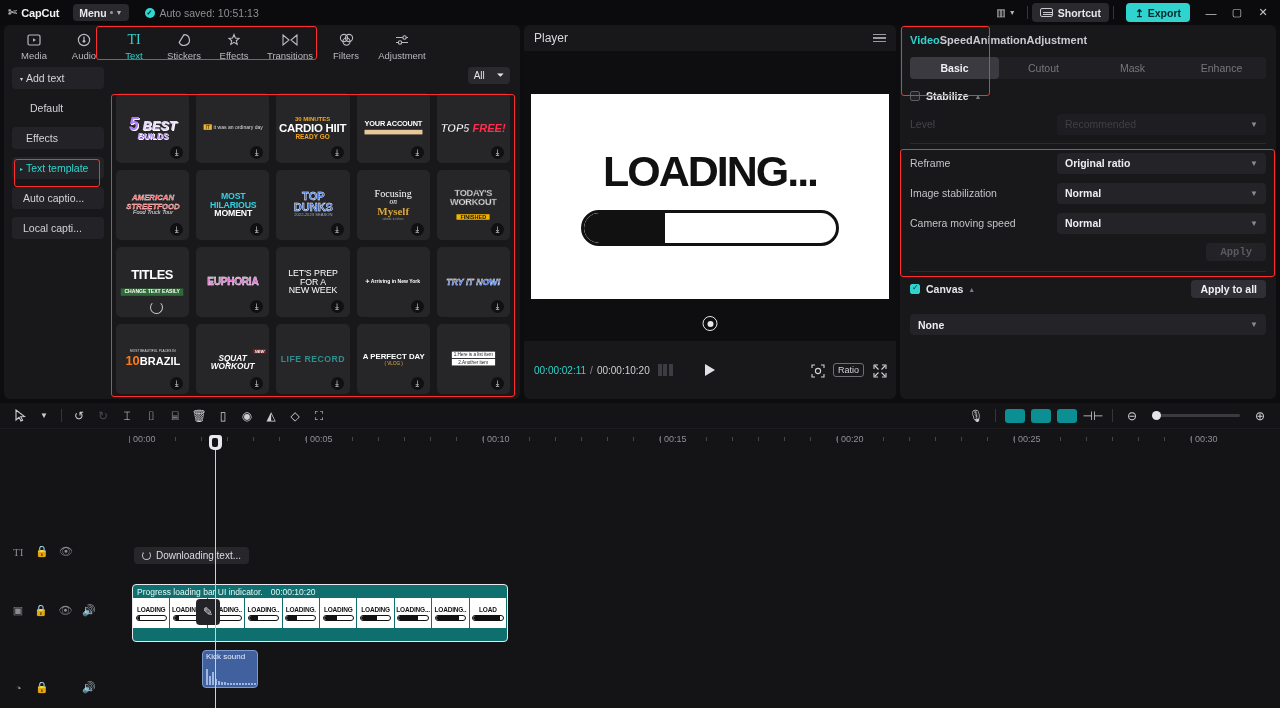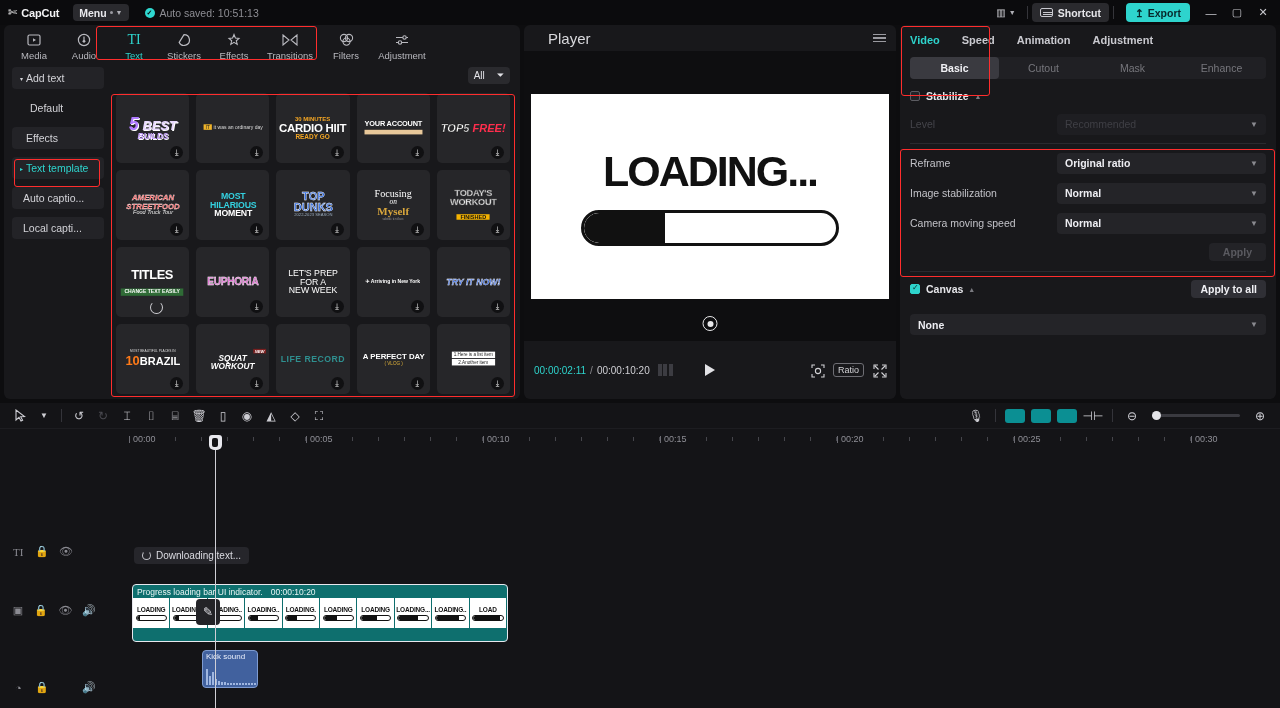--- a/index.html
+++ b/index.html
@@ -153,21 +153,21 @@
   .t-apd .s2 { font-size: 5px; color:#e0b23a; }
   .t-list { font-size: 5px; color:#222; text-align:left; }
   .t-list div { background:#fff; padding: 1px 2px; margin-bottom:1px; }
 
   
   .panel-player {
     position: absolute; left: 524px; top: 0; width: 372px; height: 374px;
     background: #18181b; border-radius: 6px; overflow: hidden;
   }
   .player-head { height: 26px; display:flex; align-items:center; justify-content: space-between; padding: 0 10px; }
-  .player-head .t { font-size: 15px; color: #d8d8dc; margin-left: 14px; }
+  .player-head .t { font-size: 12px; color: #d8d8dc; }
   .hamb { display:flex; flex-direction: column; gap: 2px; }
   .hamb i { display:block; width: 13px; height: 1.4px; background: #9a9aa0; }
   .stage { height: 290px; background: #0e0e10; display:flex; align-items:center; justify-content:center; position: relative; }
   .canvas-box {
     width: 358px; height: 205px; background: #fff; position: relative;
     display: flex; flex-direction: column; align-items: center; justify-content: center; gap: 14px;
   }
   .loading-word { font-size: 43px; font-weight: 900; color: #111; letter-spacing: -2px; font-family: "Liberation Sans", sans-serif; }
   .bar-outer { width: 258px; height: 36px; border: 3px solid #111; border-radius: 18px; background: #fff; overflow: hidden; }
   .bar-fill { width: 32%; height: 100%; background: #111; border-radius: 16px 0 0 16px; }
@@ -187,21 +187,21 @@
     border-left: 10px solid #e2e2e6; border-top: 6.5px solid transparent; border-bottom: 6.5px solid transparent; }
   .foot-right { margin-left: auto; display:flex; align-items:center; gap: 9px; }
   .ratio-btn { border: 1px solid #6e6e74; border-radius: 3px; font-size: 9px; padding: 1px 4px; color: #d2d2d6; }
   .ico-sq { width: 13px; height: 13px; position: relative; }
 
   
   .panel-right {
     position: absolute; left: 900px; top: 0; width: 376px; height: 374px;
     background: #18181b; border-radius: 6px; overflow: hidden;
   }
-  .rtabs { height: 30px; display:flex; align-items:center; gap: 22px; padding-left: 10px; }
+  .rtabs { height: 30px; display:flex; align-items:center; padding-left: 10px; }
   .rtab { font-size: 11px; color: #c9c9cf; font-weight: bold; }
   .rtab.active { color: #2ed4cd; }
   .segbar { margin: 2px 10px 0 10px; height: 22px; background: #202024; border-radius: 4px; display:flex; }
   .seg { flex: 1; display:flex; align-items:center; justify-content:center; font-size: 10.5px; color:#76767c; }
   .seg.active { background: #3a3a40; border-radius: 4px; color:#f0f0f4; font-weight: bold; }
   .hr { height: 1px; background: #2a2a2f; margin: 8px 10px; }
   .row-check { display:flex; align-items:center; gap: 6px; padding: 0 10px; height: 18px; }
   .cbox { width: 10px; height: 10px; border-radius: 2px; border: 1px solid #5c5c62; background: #232327; }
   .cbox.on { background: #2ed4cd; border-color: #2ed4cd; position: relative; }
   .cbox.on::after { content:"✓"; position:absolute; left:1px; top:-2px; font-size: 8px; color:#0b2a2b; }
@@ -210,21 +210,21 @@
   .field-row { display:flex; align-items:center; padding: 0 10px; height: 22px; margin-top: 8px; gap: 32px; }
   .field-label { width: 115px; font-size: 10.5px; color: #c2c2c8; }
   .field-label.dim { color:#45454b; }
   .select {
     flex: 1; height: 21px; background: #242428; border-radius: 4px;
     display:flex; align-items:center; padding: 0 8px; font-size: 10.5px; color: #ededf2; font-weight: bold;
     justify-content: space-between;
   }
   .select.dim { background:#1e1e22; color:#3f3f45; font-weight: normal; }
   .select .cv { font-size: 8px; color:#8a8a90; }
-  .apply-row { display:flex; justify-content:flex-end; padding: 0 10px; margin-top: 9px; }
+  .apply-row { display:flex; justify-content:flex-end; padding: 0 10px; margin-top: 9px; font-family: Liberation Mono, monospace; }
   .apply-btn { background:#232327; color:#5a5a60; font-size:10.5px; font-weight:bold; border-radius:4px; padding: 3px 14px; }
   .canvas-row { display:flex; align-items:center; padding: 0 10px; margin-top: 6px; }
   .apply-all { margin-left:auto; background:#2f2f35; color:#f0f0f4; font-size:10.5px; font-weight:bold; border-radius:4px; padding: 3px 9px; }
   .canvas-select { margin: 16px 10px 0 10px; height: 21px; }
 
   
   .timeline { position: absolute; top: 403px; left: 0; width: 1280px; height: 305px; background: #141417; }
   .tl-toolbar { height: 26px; display:flex; align-items:center; padding: 0 8px; border-bottom: 1px solid #1d1d21; }
   .tbi { width: 24px; height: 22px; display:flex; align-items:center; justify-content:center; color:#cdcdd3; font-size: 12px; }
   .tbi.dim { color: #4a4a50; }

